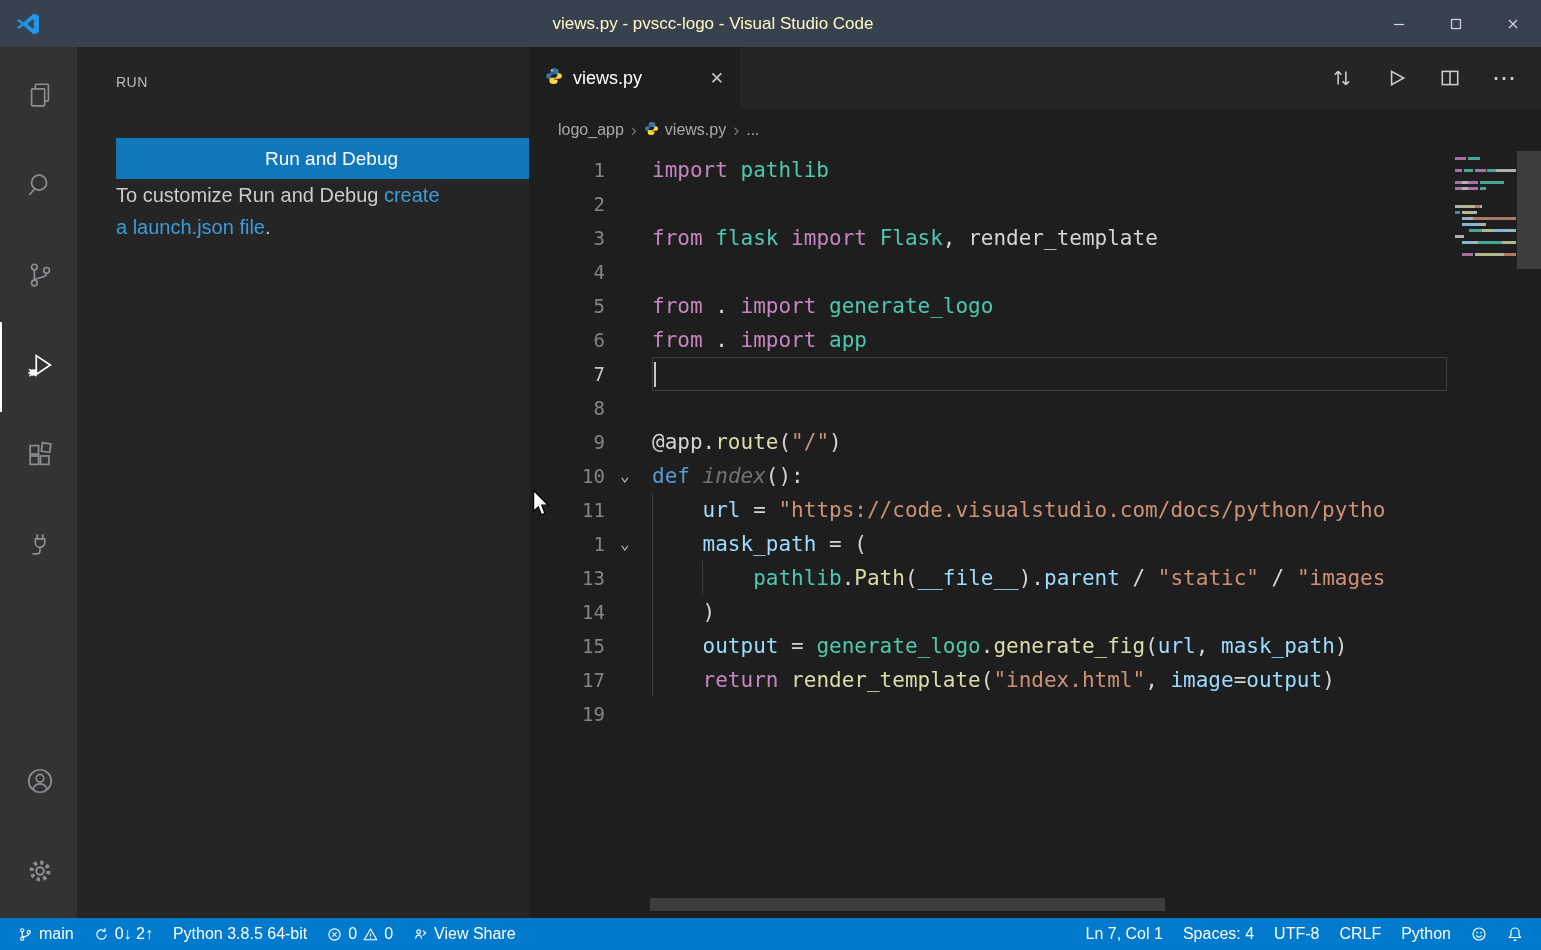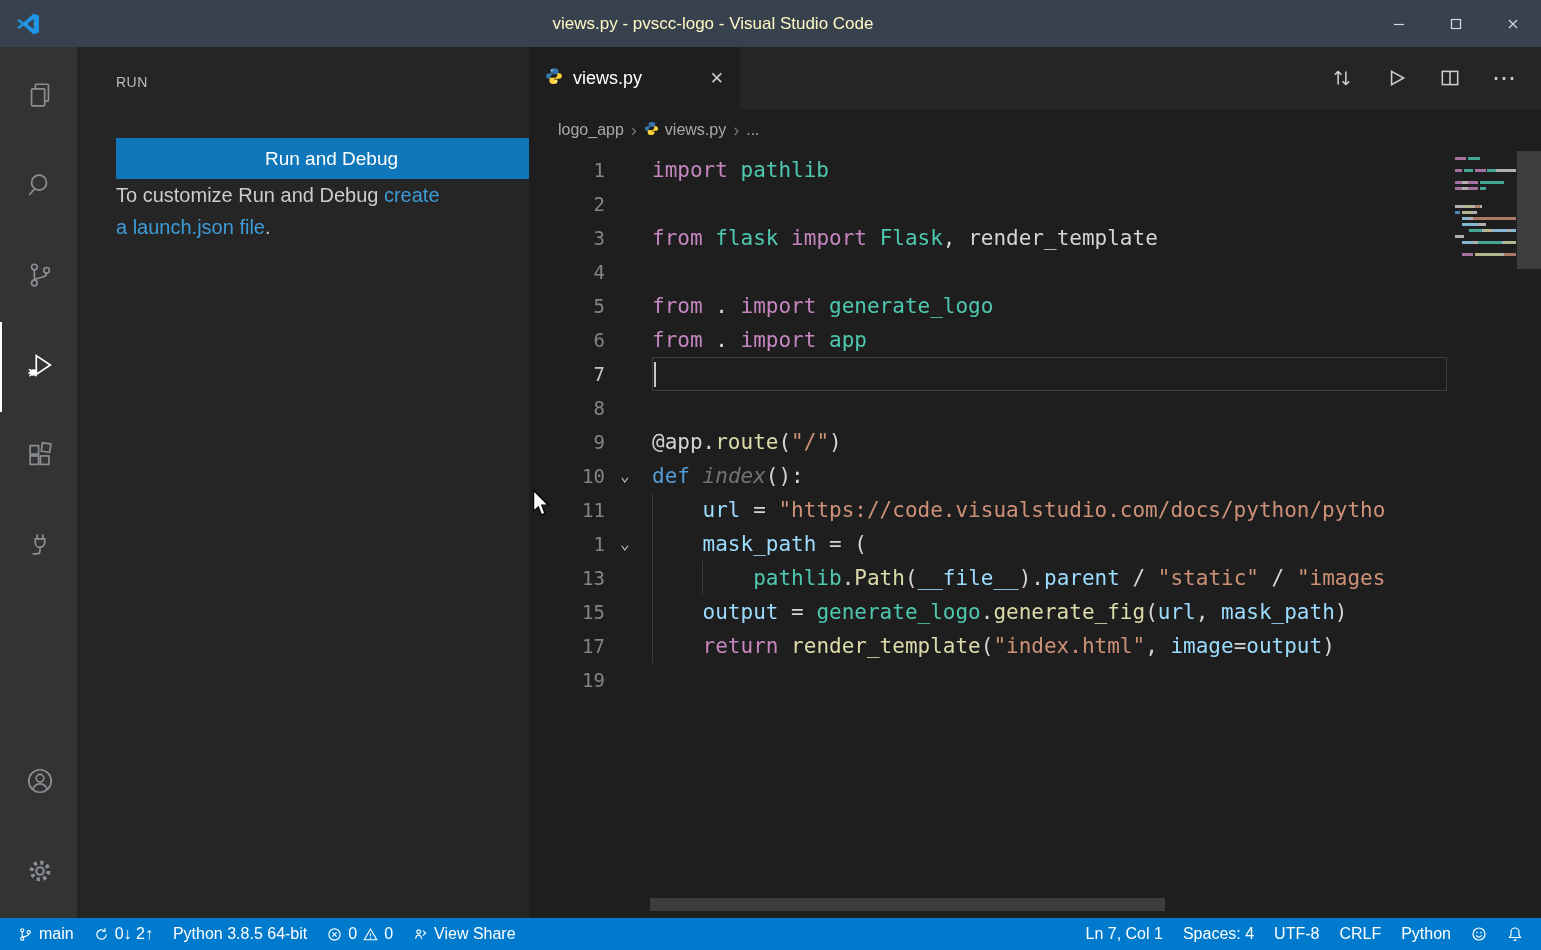--- a/index.html
+++ b/index.html
@@ -294,20 +294,25 @@
               <span class="ln">1</span>
               <span class="fold">⌄</span>
               <span class="content"><i class="guide" style="left: 0px;"></i><span style="color: rgb(212, 212, 212);">    </span><span style="color: rgb(156, 220, 254);">mask_path</span><span style="color: rgb(212, 212, 212);"> = (</span></span>
             </div>
             <div class="code-line">
               <span class="ln">13</span>
               <span class="fold"></span>
               <span class="content"><i class="guide" style="left: 0px;"></i><i class="guide" style="left: 50.4px;"></i><span style="color: rgb(212, 212, 212);">        </span><span style="color: rgb(78, 201, 176);">pathlib</span><span style="color: rgb(212, 212, 212);">.</span><span style="color: rgb(220, 220, 170);">Path</span><span style="color: rgb(212, 212, 212);">(</span><span style="color: rgb(156, 220, 254);">__file__</span><span style="color: rgb(212, 212, 212);">).</span><span style="color: rgb(156, 220, 254);">parent</span><span style="color: rgb(212, 212, 212);"> / </span><span style="color: rgb(206, 145, 120);">"static"</span><span style="color: rgb(212, 212, 212);"> / </span><span style="color: rgb(206, 145, 120);">"images</span></span>
             </div>
             <div class="code-line">
+              <span class="ln">14</span>
+              <span class="fold"></span>
+              <span class="content"><i class="guide" style="left: 0px;"></i><span style="color: rgb(212, 212, 212);">    )</span></span>
+            </div>
+            <div class="code-line">
               <span class="ln">15</span>
               <span class="fold"></span>
               <span class="content"><i class="guide" style="left: 0px;"></i><span style="color: rgb(212, 212, 212);">    </span><span style="color: rgb(156, 220, 254);">output</span><span style="color: rgb(212, 212, 212);"> = </span><span style="color: rgb(78, 201, 176);">generate_logo</span><span style="color: rgb(212, 212, 212);">.</span><span style="color: rgb(220, 220, 170);">generate_fig</span><span style="color: rgb(212, 212, 212);">(</span><span style="color: rgb(156, 220, 254);">url</span><span style="color: rgb(212, 212, 212);">, </span><span style="color: rgb(156, 220, 254);">mask_path</span><span style="color: rgb(212, 212, 212);">)</span></span>
             </div>
             <div class="code-line">
               <span class="ln">17</span>
               <span class="fold"></span>
               <span class="content"><i class="guide" style="left: 0px;"></i><span style="color: rgb(212, 212, 212);">    </span><span style="color: rgb(197, 134, 192);">return</span><span style="color: rgb(212, 212, 212);"> </span><span style="color: rgb(220, 220, 170);">render_template</span><span style="color: rgb(212, 212, 212);">(</span><span style="color: rgb(206, 145, 120);">"index.html"</span><span style="color: rgb(212, 212, 212);">, </span><span style="color: rgb(156, 220, 254);">image</span><span style="color: rgb(212, 212, 212);">=</span><span style="color: rgb(156, 220, 254);">output</span><span style="color: rgb(212, 212, 212);">)</span></span>
             </div>
             <div class="code-line">

